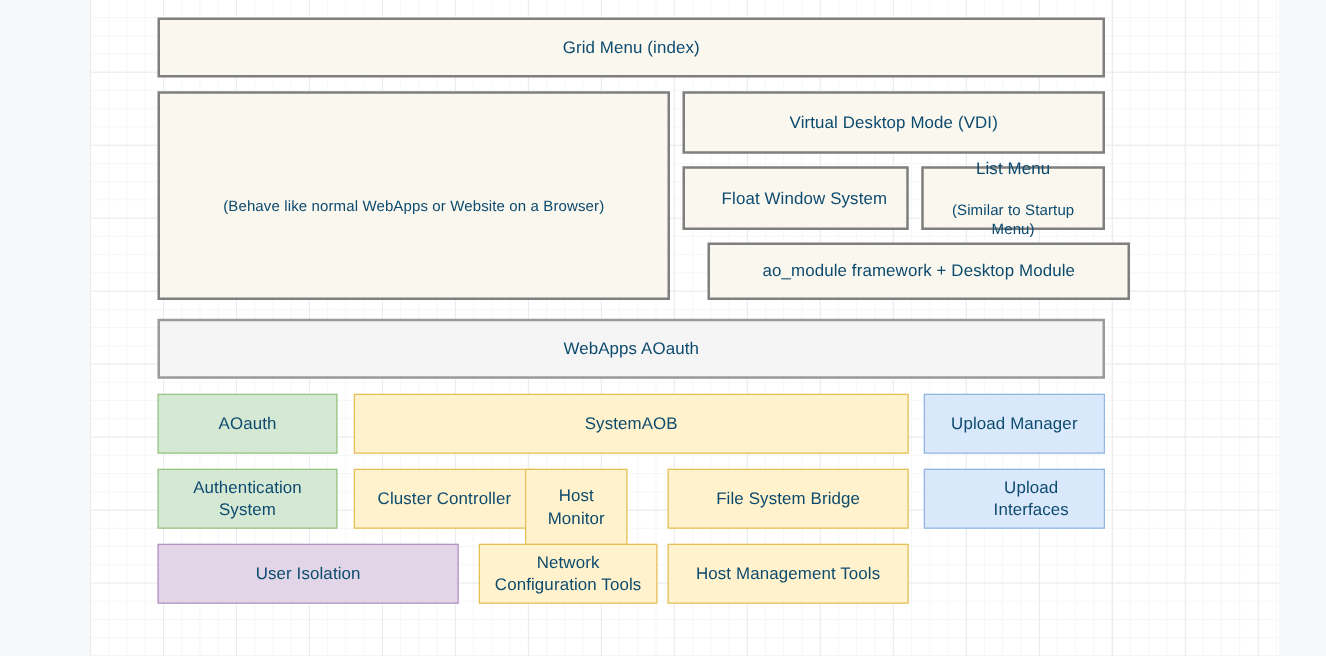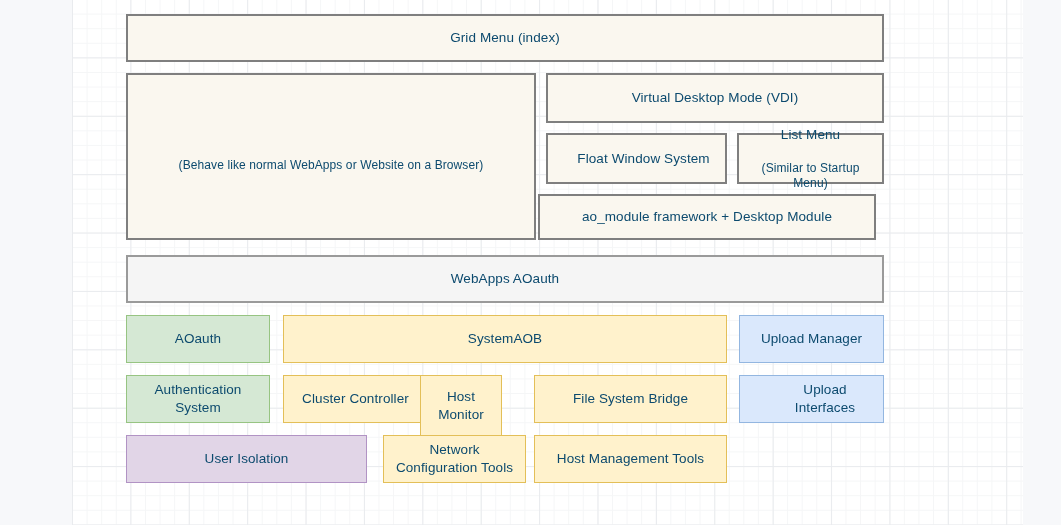--- a/index.html
+++ b/index.html
@@ -114,21 +114,21 @@
       <div class="node t-cream" style="left: 546px; top: 73px; width: 338px; height: 50px;">
         <div class="main">Virtual Desktop Mode (VDI)</div>
       </div>
       <div class="node t-cream" style="left: 546px; top: 133px; width: 181px; height: 51px; padding-left: 20px;">
         <div class="main">Float Window System</div>
       </div>
       <div class="node t-cream" style="left: 737px; top: 133px; width: 147px; height: 51px;">
         <div class="main">List Menu</div>
         <div class="sub">(Similar to Startup Menu)</div>
       </div>
-      <div class="node t-cream" style="left: 538px; top: 194px; width: 338px; height: 46px;">
+      <div class="node t-cream" style="left: 566px; top: 194px; width: 338px; height: 46px;">
         <div class="main">ao_module framework + Desktop Module</div>
       </div>
       <div class="node t-gray" style="left: 126px; top: 255px; width: 758px; height: 48px;">
         <div class="main">WebApps AOauth</div>
       </div>
       <div class="node t-green" style="left: 126px; top: 315px; width: 144px; height: 48px;">
         <div class="main">AOauth</div>
       </div>
       <div class="node t-yellow" style="left: 283px; top: 315px; width: 444px; height: 48px;">
         <div class="main">SystemAOB</div>

